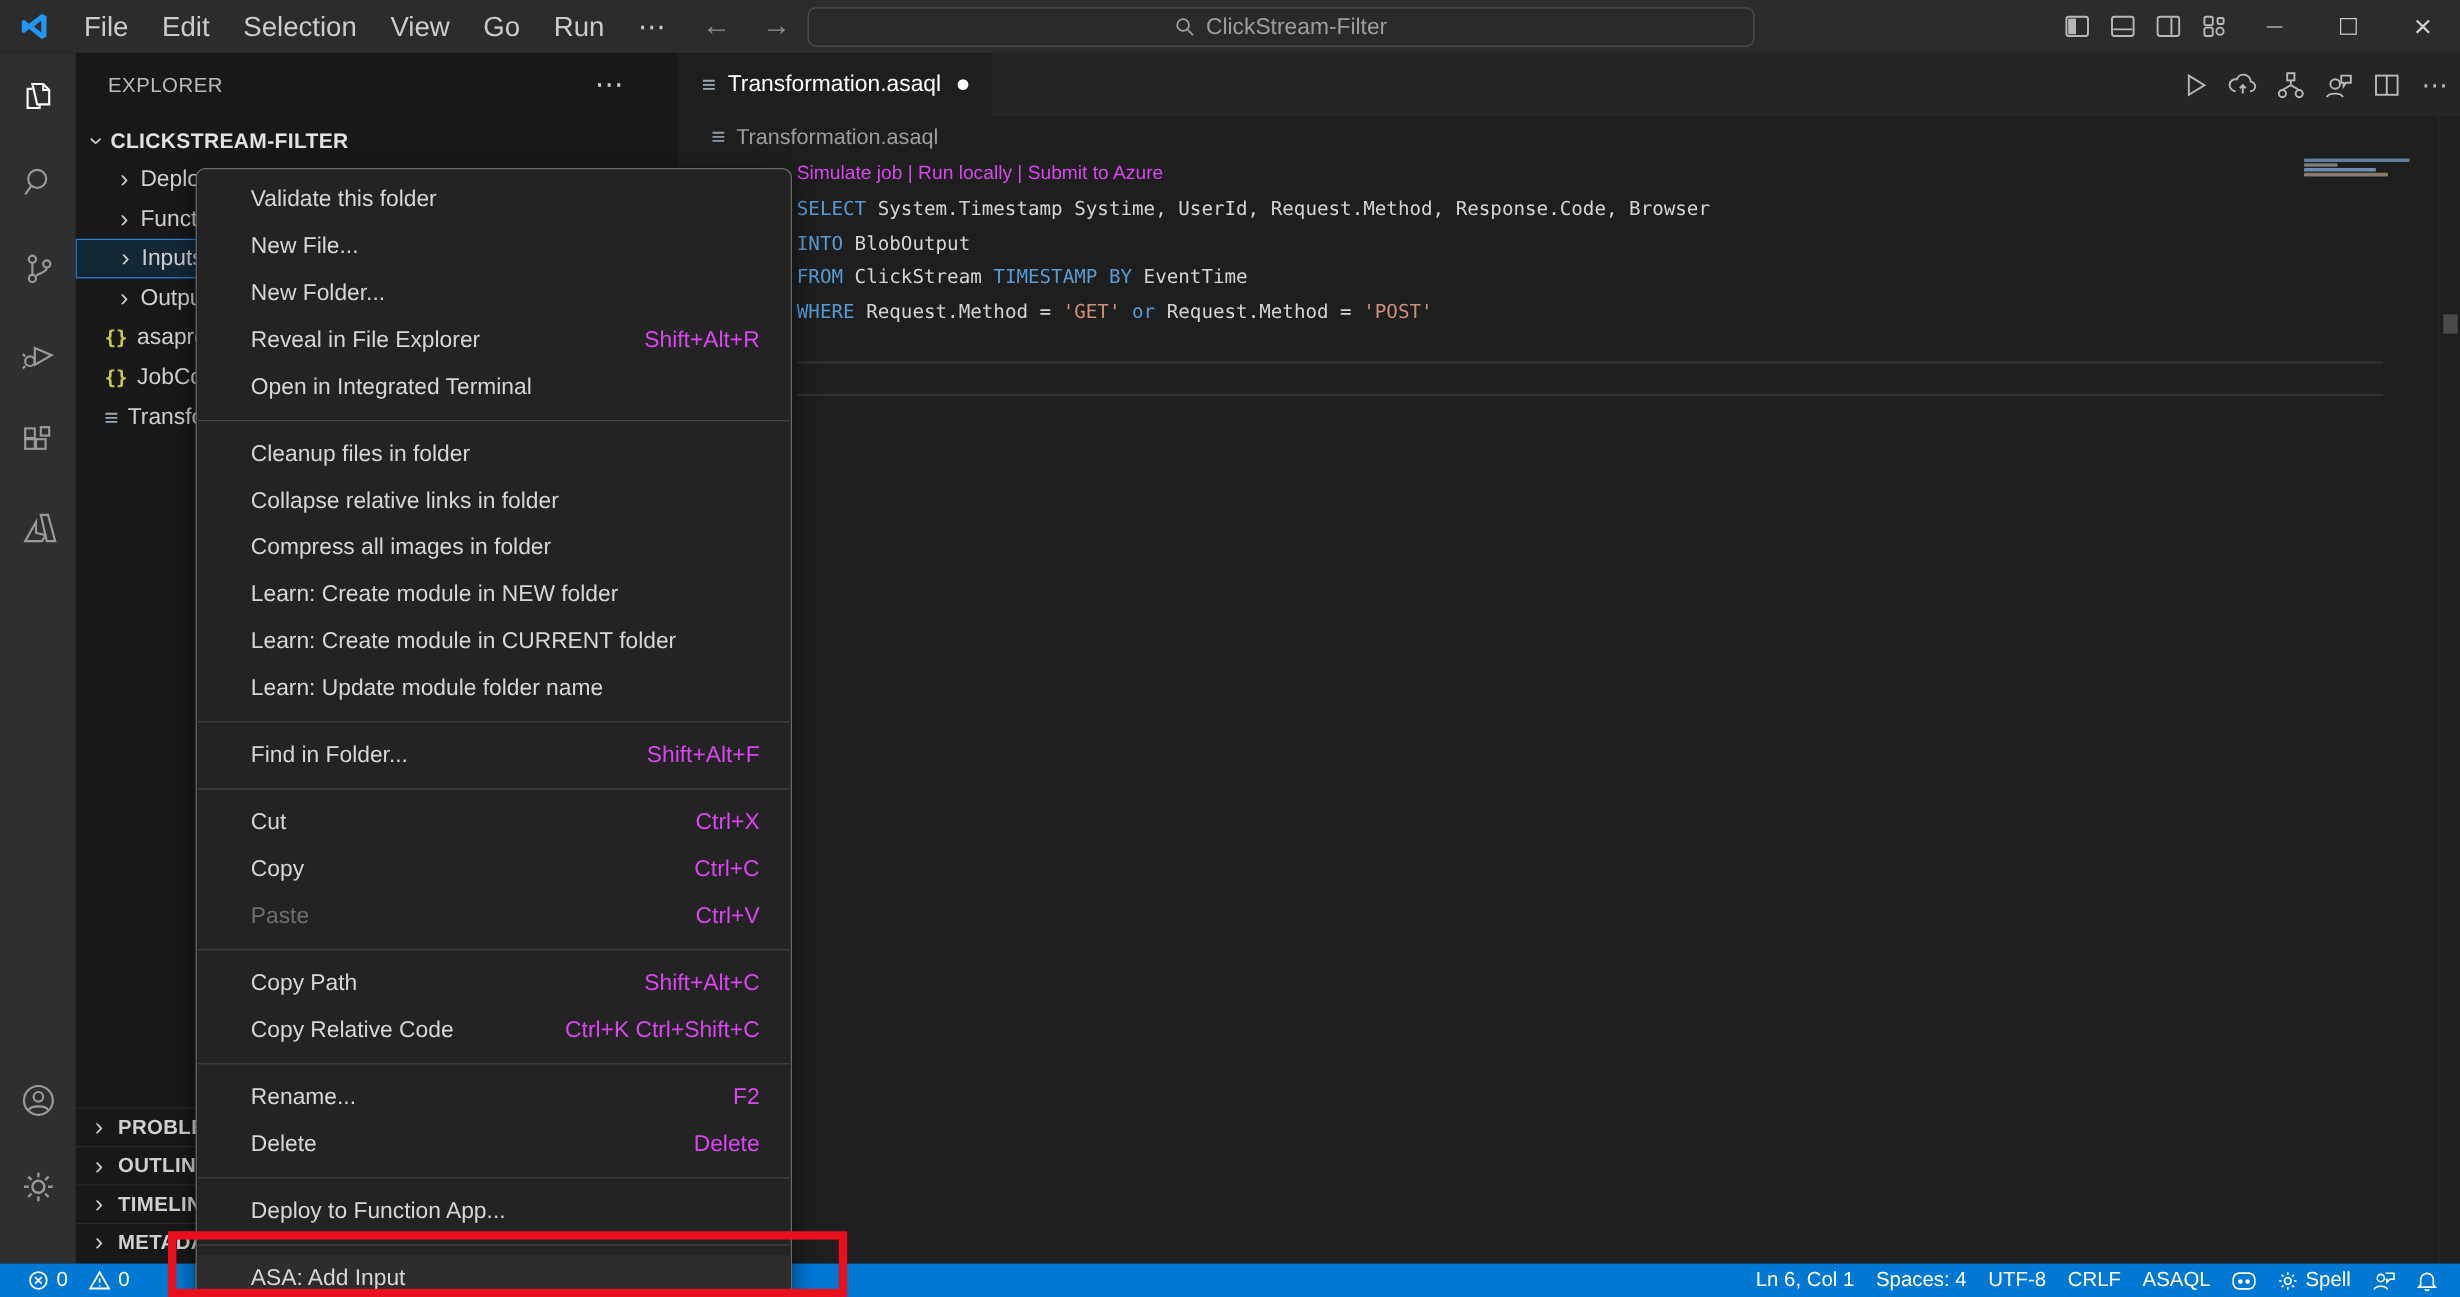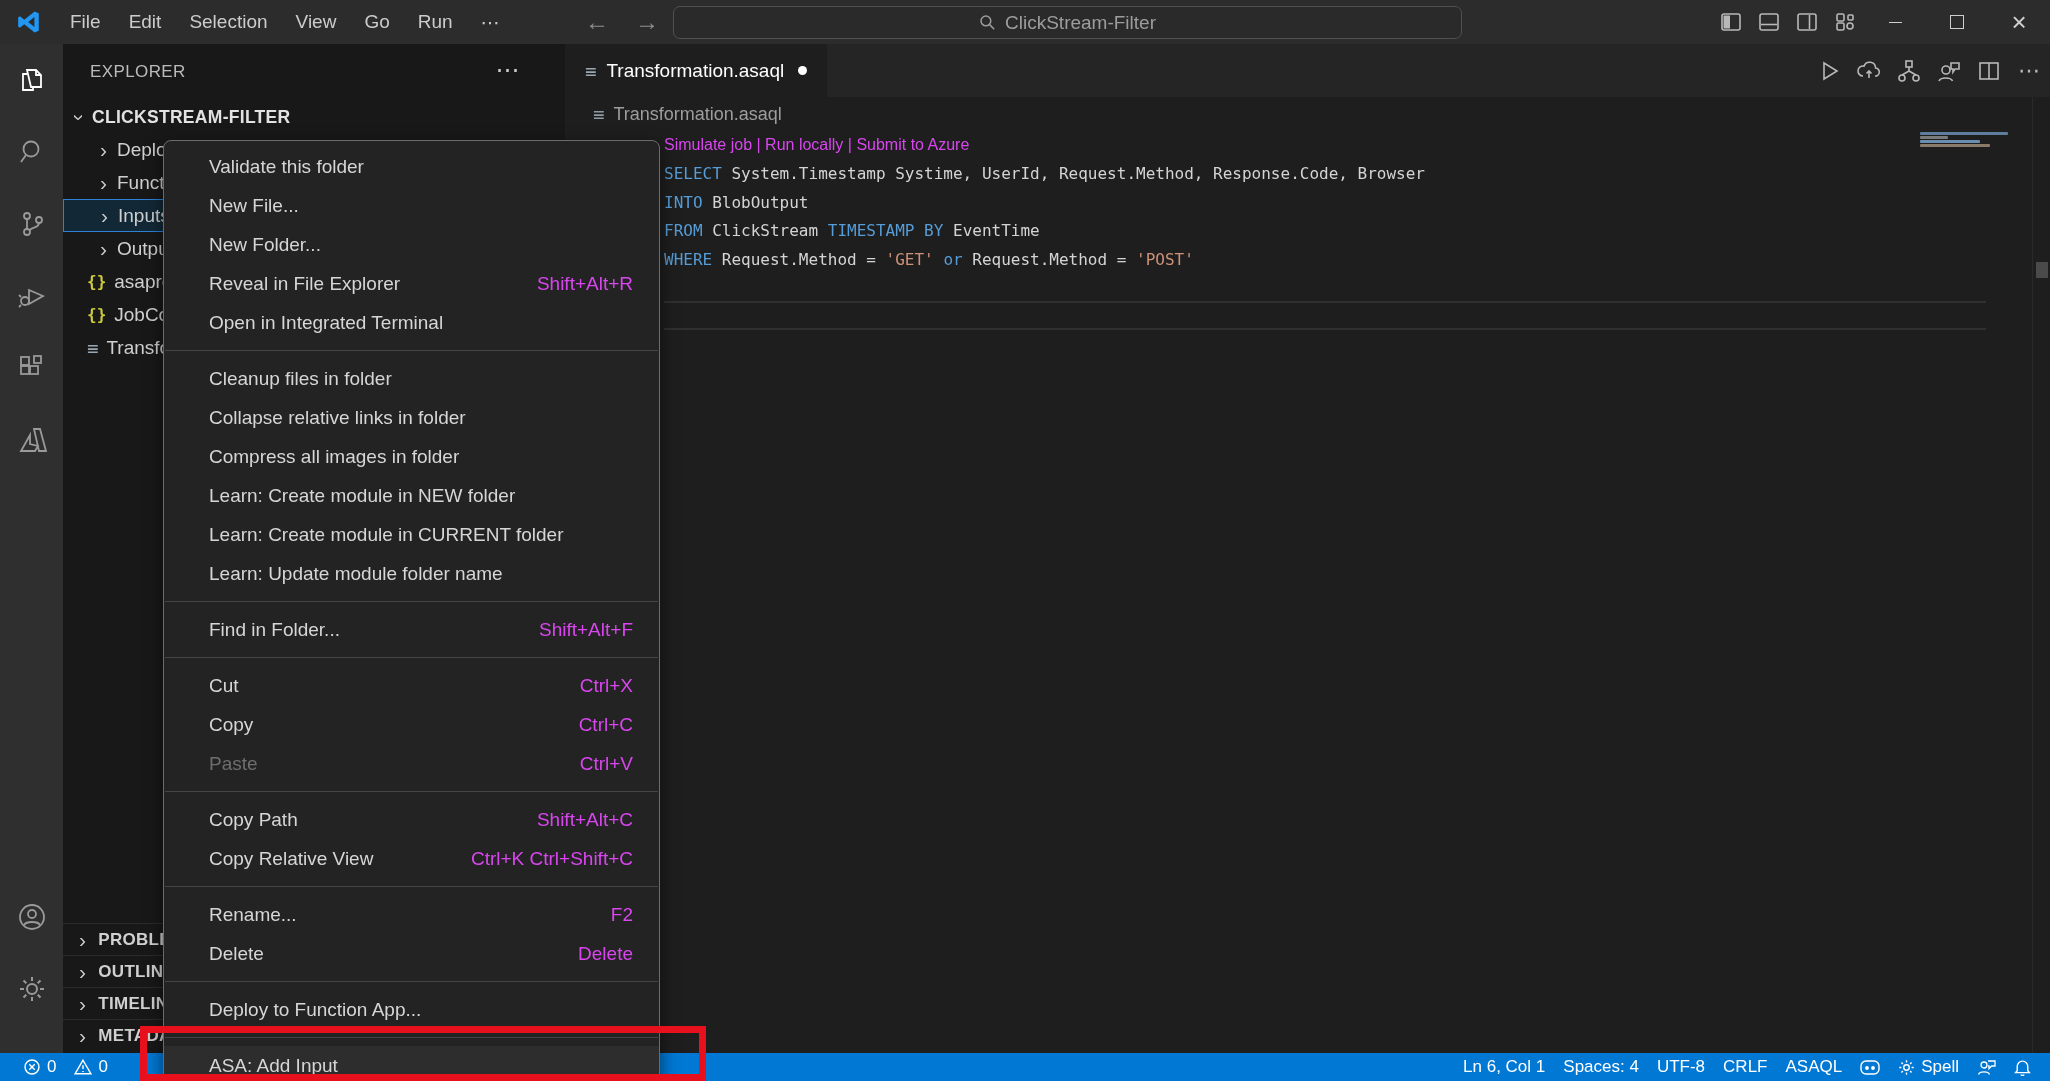--- a/index.html
+++ b/index.html
@@ -4,21 +4,21 @@
 <style>
   html,body{margin:0;padding:0;}
   body{width:2050px;height:1081px;position:relative;overflow:hidden;background:#1e1e1e;
        font-family:"Liberation Sans",sans-serif;-webkit-font-smoothing:antialiased;}
   .abs{position:absolute;}
   svg{display:block;}
 
   
   #titlebar{left:0;top:0;width:2050px;height:44px;background:#2c2c2c;display:flex;align-items:center;z-index:5;}
   #vscode-logo{margin:0 14px 0 16px;}
-  .menu-item{color:#cccccc;font-size:19px;padding:0 14px;height:44px;display:flex;align-items:center;cursor:default;}
+  .menu-item{color:#cccccc;font-size:23px;padding:0 14px;height:44px;display:flex;align-items:center;cursor:default;}
   #nav-arrows{position:absolute;left:585px;top:0;height:44px;display:flex;align-items:center;gap:26px;
               color:#8f8f8f;font-size:24px;}
   #cmd-center{position:absolute;left:673px;top:6px;width:787px;height:31px;background:#2a2a2a;
               border:1px solid #505050;border-radius:7px;display:flex;align-items:center;justify-content:center;
               color:#9d9d9d;font-size:19px;gap:9px;}
   #tb-right{position:absolute;right:0;top:0;height:44px;display:flex;align-items:center;}
   .tb-ico{width:38px;height:44px;display:flex;align-items:center;justify-content:center;}
   .win-ctl{width:62px;height:44px;display:flex;align-items:center;justify-content:center;color:#cfcfcf;}
 
   
@@ -392,21 +392,21 @@
     <div class="ctx-item disabled">
       <span>Paste</span>
       <span class="sc">Ctrl+V</span>
     </div>
     <div class="ctx-sep"></div>
     <div class="ctx-item">
       <span>Copy Path</span>
       <span class="sc">Shift+Alt+C</span>
     </div>
     <div class="ctx-item">
-      <span>Copy Relative View</span>
+      <span>Copy Relative Code</span>
       <span class="sc">Ctrl+K Ctrl+Shift+C</span>
     </div>
     <div class="ctx-sep"></div>
     <div class="ctx-item">
       <span>Rename...</span>
       <span class="sc">F2</span>
     </div>
     <div class="ctx-item">
       <span>Delete</span>
       <span class="sc">Delete</span>

